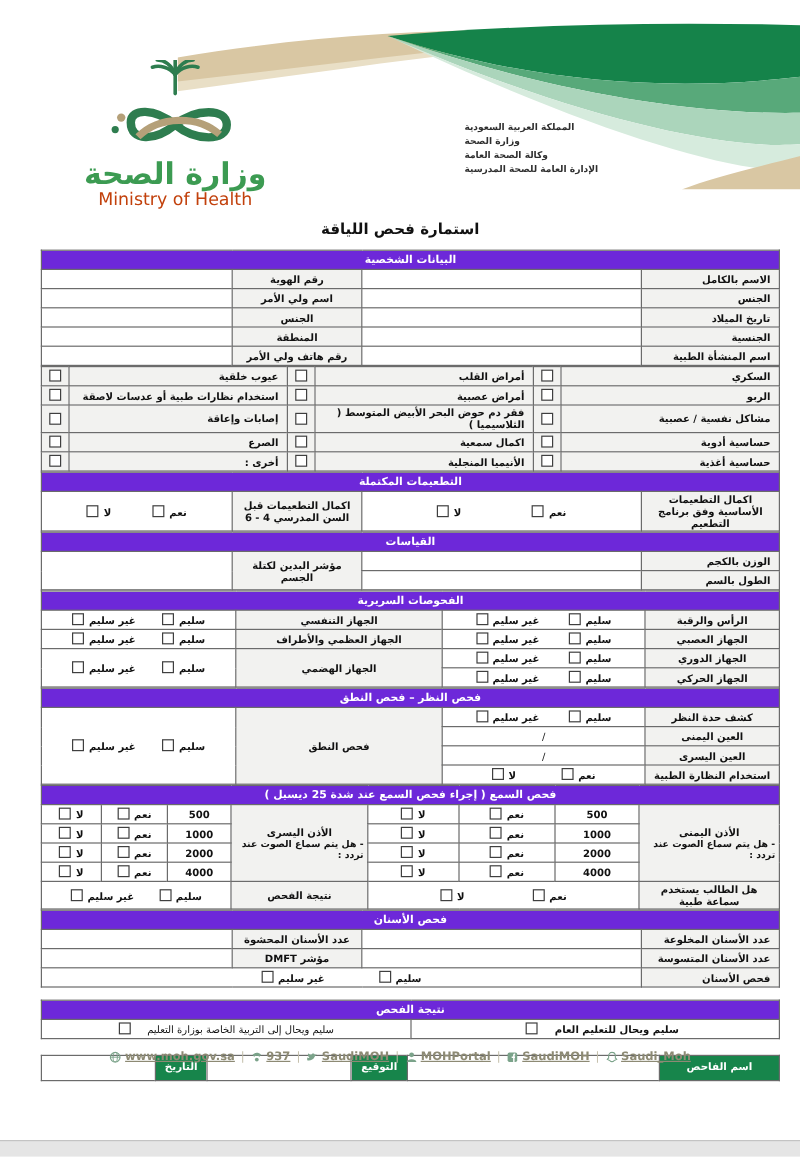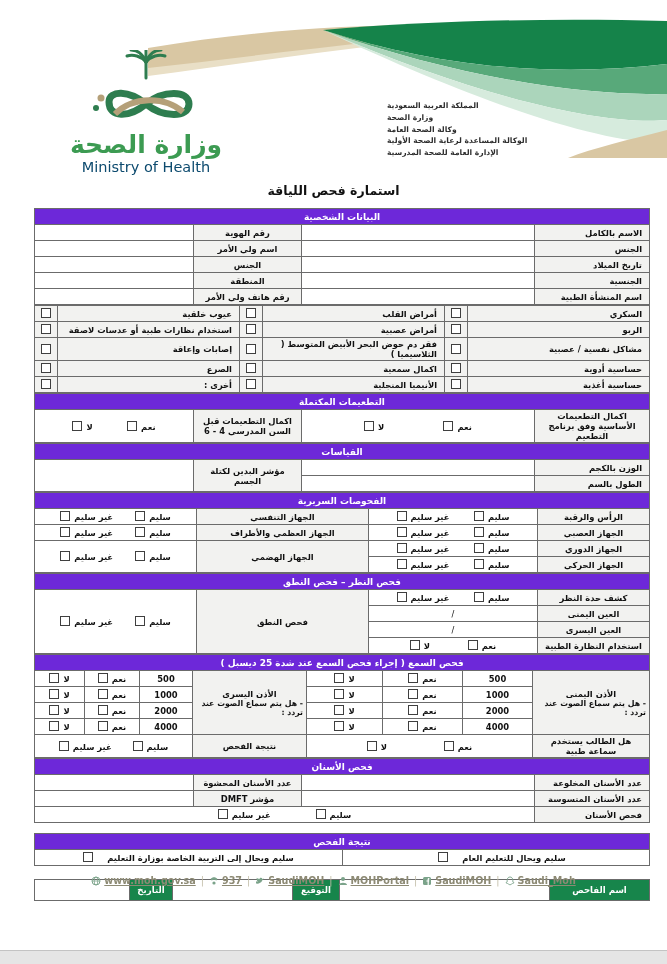--- a/index.html
+++ b/index.html
@@ -3,21 +3,21 @@
 <meta charset="utf-8">
 <style>
   html,body{margin:0;padding:0;}
   body{width:667px;height:964px;background:#fff;font-family:"DejaVu Sans","Liberation Sans",sans-serif;}
   .pg{position:relative;width:667px;height:964px;background:#fff;overflow:hidden;}
 
   
   .swoosh{position:absolute;top:18px;left:148px;width:519px;height:140px;}
   .logo{position:absolute;top:50px;left:46px;width:200px;text-align:center;}
   .logo-ar{font-size:25px;font-weight:bold;color:#3c9b52;direction:rtl;line-height:1.05;}
-  .logo-en{font-size:14.5px;color:#0c4a6e;margin-top:1px;}
+  .logo-en{font-size:14.5px;color:#c2410c;margin-top:1px;}
   .org{position:absolute;top:100px;right:20px;width:260px;text-align:left;direction:rtl;
        font-size:7.6px;font-weight:bold;color:#2e2e2e;line-height:1.55;}
   .title{position:absolute;top:183px;left:0;width:100%;text-align:center;direction:rtl;
          font-size:12.5px;font-weight:bold;color:#111;}
 
   
   .formwrap{position:absolute;top:208px;left:35px;width:615px;direction:rtl;}
   table{border-collapse:collapse;width:615px;table-layout:fixed;}
   td{border:1px solid #6b6b6b;font-size:8.4px;color:#111;padding:1px 3px;overflow:hidden;vertical-align:middle;}
   .sec td{background:#6d28d9;color:#fff;font-weight:bold;text-align:center;font-size:9px;height:13px;padding:1px;}
@@ -79,21 +79,20 @@
       <circle cx="25" cy="58" r="3" fill="#2e7d4f"></circle>
     </svg>
     <div class="logo-ar">وزارة الصحة</div>
     <div class="logo-en">Ministry of Health</div>
   </div>
 
   <div class="org">
     <div>المملكة العربية السعودية</div>
     <div>وزارة الصحة</div>
     <div>وكالة الصحة العامة</div>
-    <div>الوكالة المساعدة لرعاية الصحة الأولية</div>
     <div>الإدارة العامة للصحة المدرسية</div>
   </div>
 
   <div class="title">استمارة فحص اللياقة</div>
 
   <div class="formwrap">
 
     <table>
       <colgroup>
           <col style="width:115px">
@@ -478,21 +477,21 @@
       <colgroup>
           <col style="width:307px">
           <col style="width:308px">
         </colgroup>
       <tbody>
           <tr class="sec">
             <td colspan="2">نتيجة الفحص</td>
           </tr>
       <tr class="h16">
         <td class="inp ctr"><span class="opt" style="font-weight:bold;margin-left:12px;"><span>سليم ويحال للتعليم العام</span><span class="cb" style="margin-right:14px;"></span></span></td>
-        <td class="inp ctr"><span class="opt" style="font-weight:bold;"><span>سليم ويحال إلى التربية الخاصة بوزارة التعليم</span><span class="cb" style="margin-right:14px;"></span></span></td>
+        <td class="inp ctr"><span class="opt" style="font-weight:normal;"><span>سليم ويحال إلى التربية الخاصة بوزارة التعليم</span><span class="cb" style="margin-right:14px;"></span></span></td>
       </tr>
     </tbody>
       </table>
 
     <div class="gap14"></div>
 
     <table class="sig">
       <colgroup>
           <col style="width:100px">
           <col style="width:210px">

